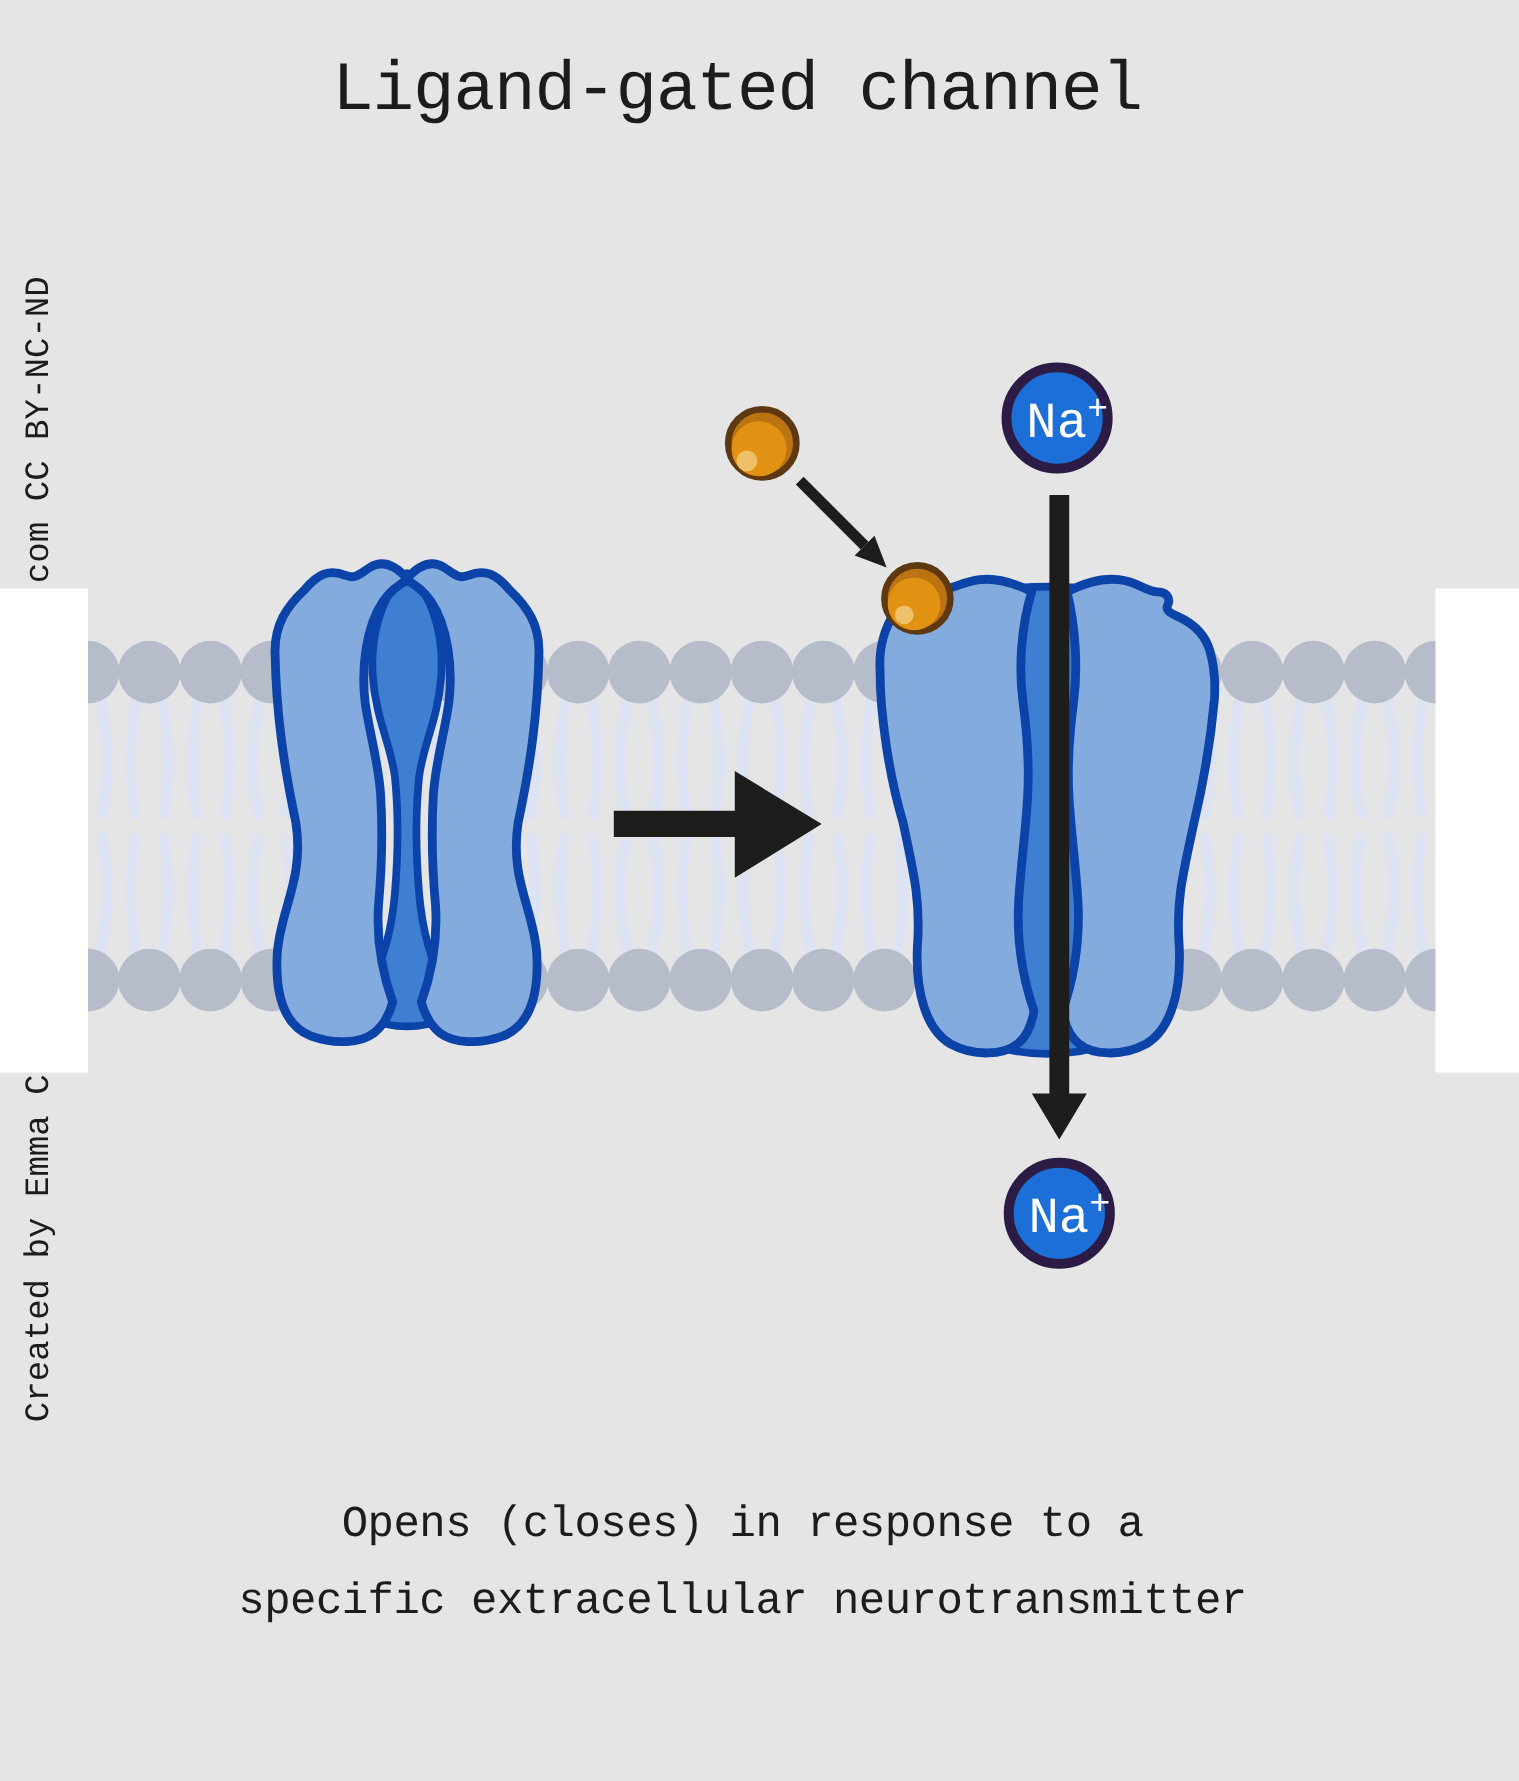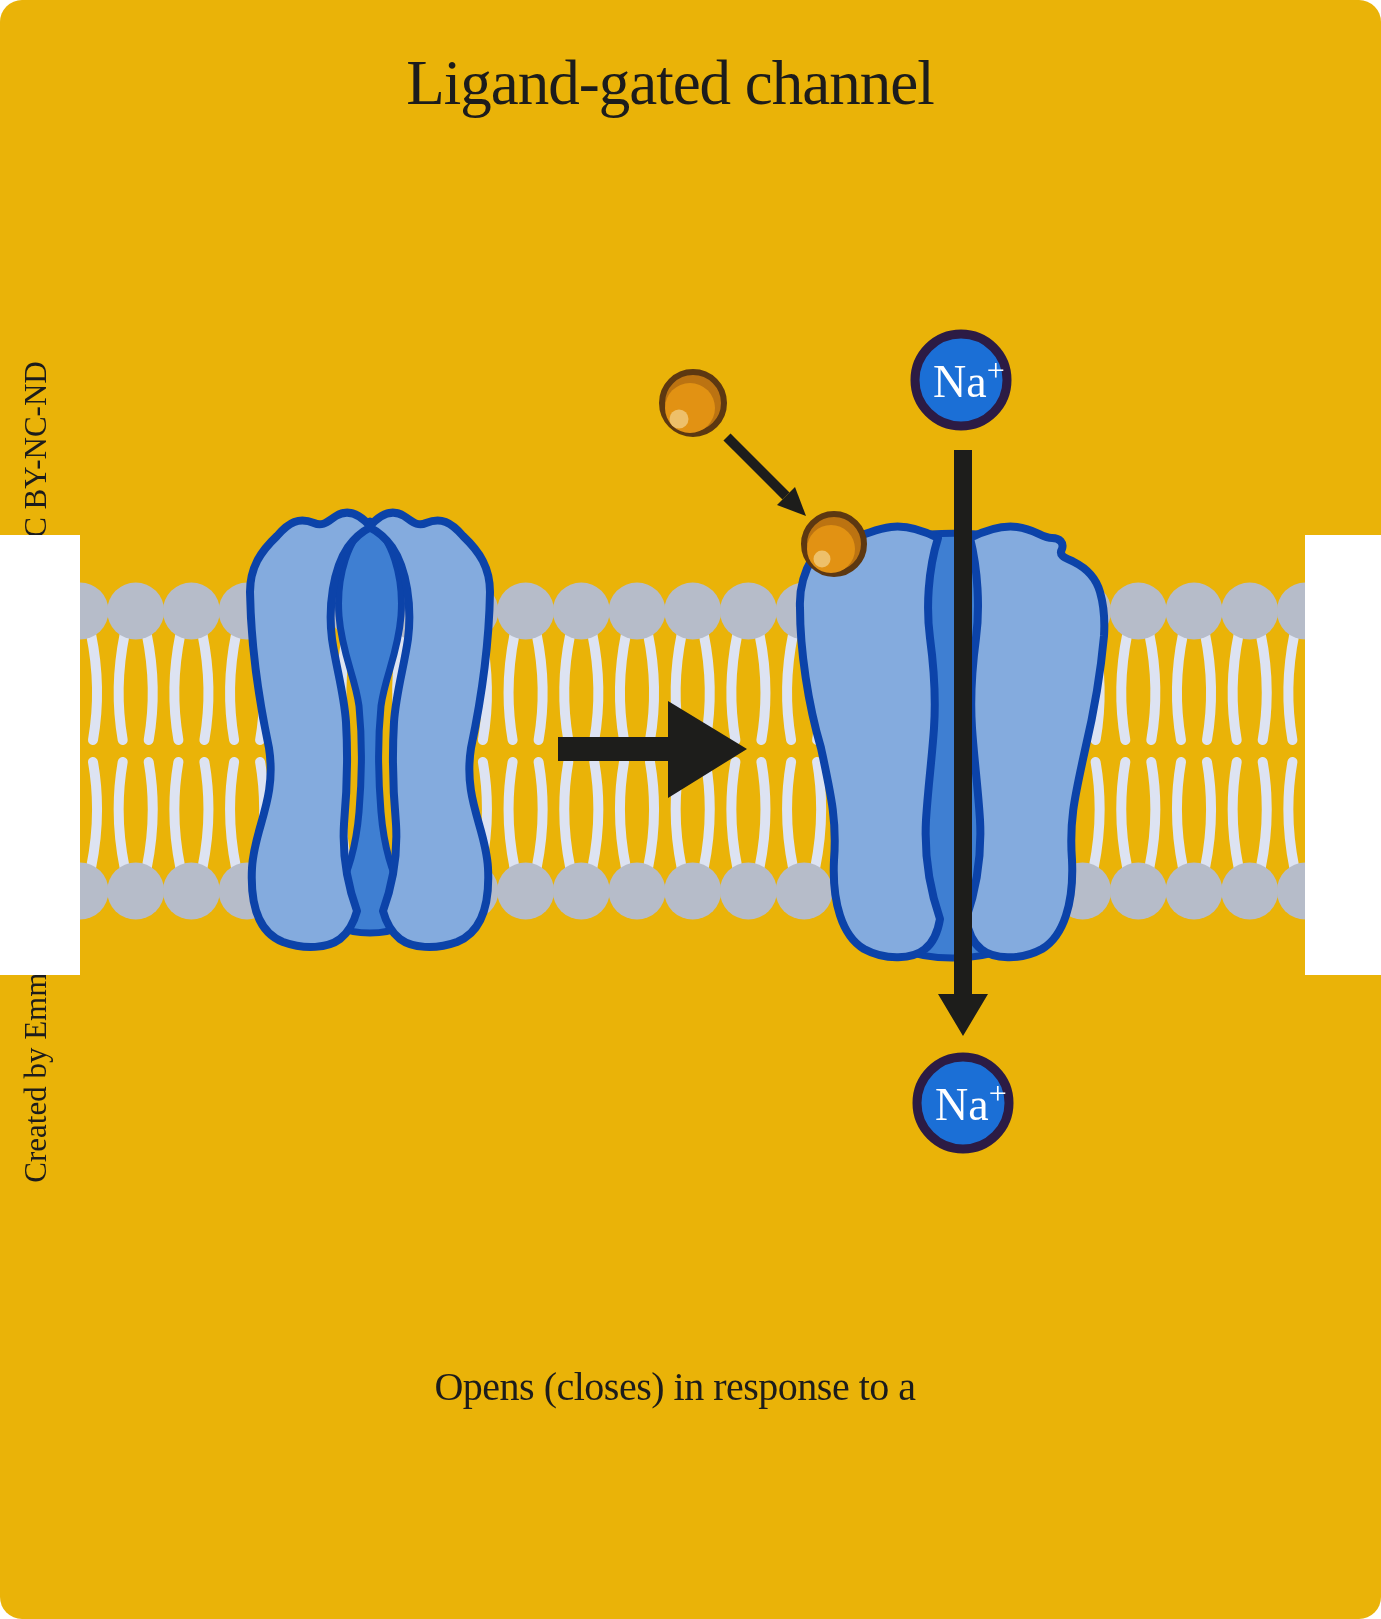--- a/index.html
+++ b/index.html
@@ -1,22 +1,21 @@
 <!DOCTYPE html>
 <html><head>
 <meta charset="utf-8">
 <style>
   html,body{margin:0;padding:0;background:#ffffff;}
   .canvas{
     position:relative;
     width:1381px;height:1619px;
-    background:#eab308;
+    background:#e5e5e5;
     overflow:hidden;
-    font-family:Liberation Serif, serif;
-    border-radius:22px;
+    font-family:Liberation Mono, monospace;
   }
   .title{
     position:absolute;
     top:47px;left:0;width:1340px;
     text-align:center;
     font-size:63px;
     font-weight:400;
     color:#1c1c1c;
     letter-spacing:-1px;
   }
@@ -269,15 +268,16 @@
     </g>
 
     <g>
       <circle cx="963" cy="1103" r="46" stroke-width="9" fill="#1b6fd6" stroke="#2c1b44"></circle>
       <text x="935" y="1120" font-size="46" fill="#ffffff"><tspan>Na</tspan><tspan dy="-16" font-size="32">+</tspan></text>
     </g>
   </svg>
 
   <div class="caption">
     <div>Opens (closes) in response to a</div>
+    <div>specific extracellular neurotransmitter</div>
   </div>
 
 </div>
 
 </body></html>

